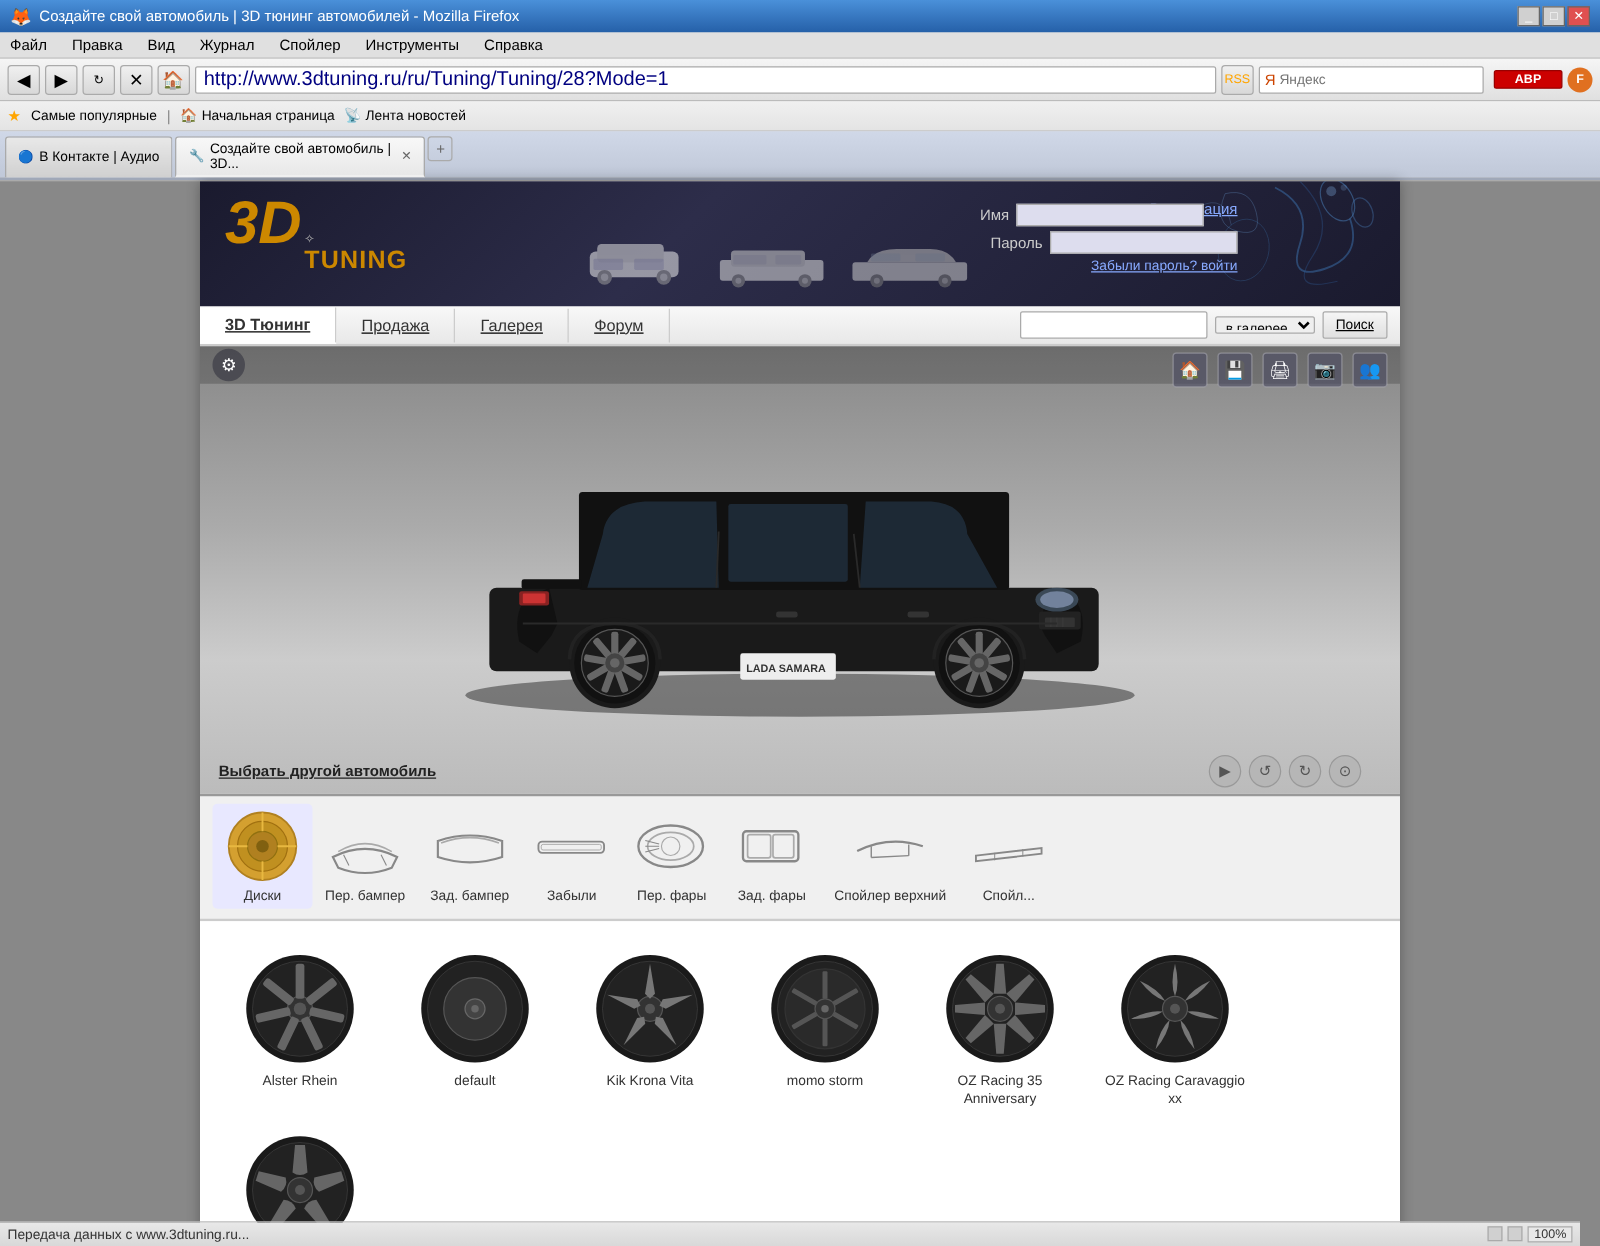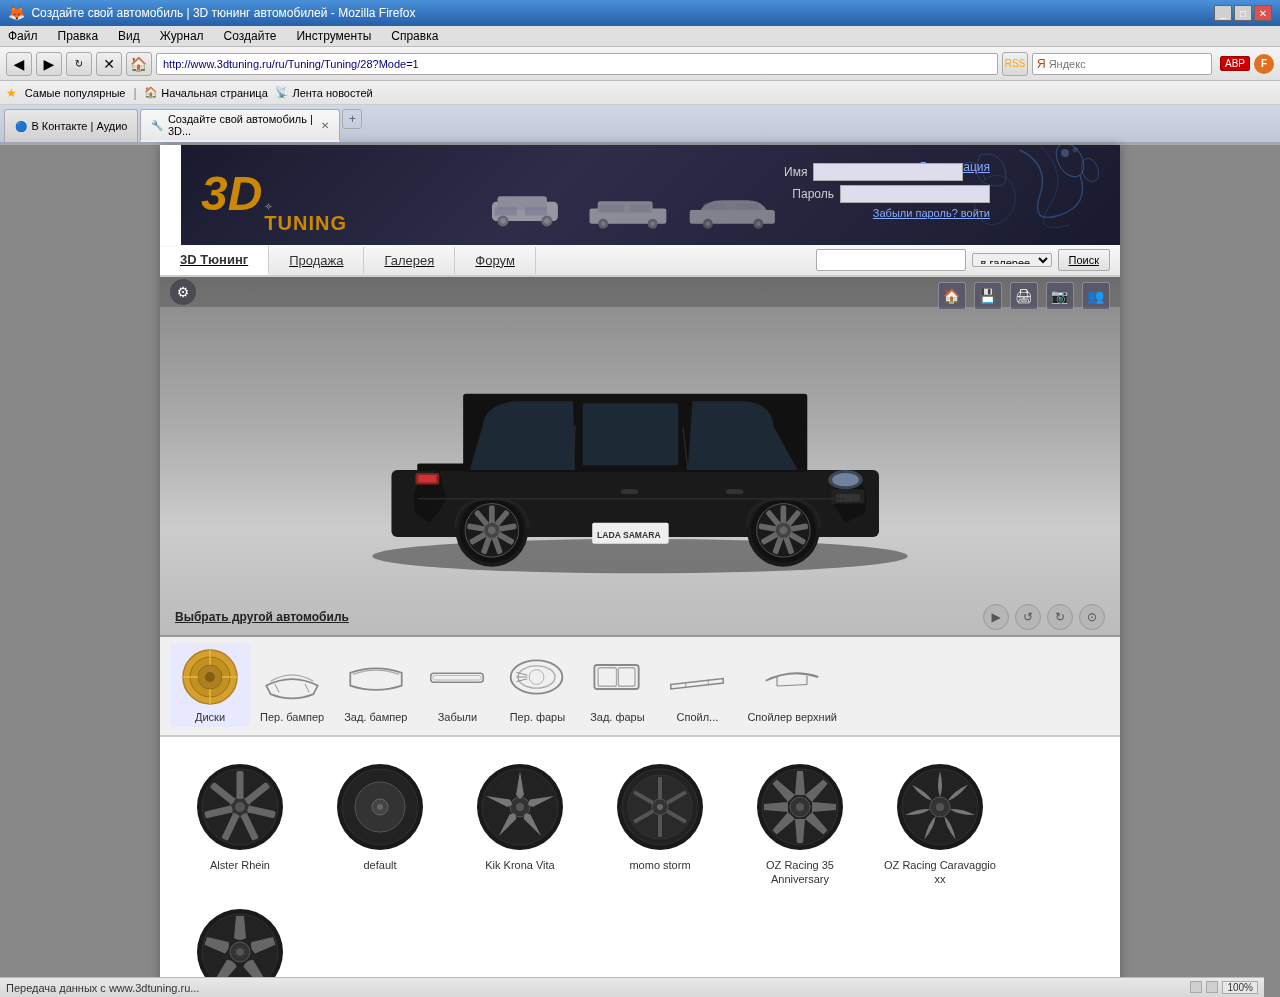--- a/index.html
+++ b/index.html
@@ -13,38 +13,38 @@
     .title-btn-min { background: #d0d0d0; }
     .title-btn-max { background: #d0d0d0; }
     .title-btn-close { background: #e05050; color: white; }
     
     .menu-bar { background: #e0e0e0; padding: 2px 4px; border-bottom: 1px solid #bbb; display: flex; gap: 12px; }
     .menu-item { font-size: 12px; color: #000; cursor: pointer; padding: 1px 4px; }
     
     .nav-bar { background: linear-gradient(to bottom, #f5f5f5, #e0e0e0); padding: 3px 6px; border-bottom: 1px solid #bbb; display: flex; align-items: center; gap: 4px; height: 34px; }
     .nav-btn { width: 26px; height: 24px; background: linear-gradient(to bottom, #f0f0f0, #d8d8d8); border: 1px solid #aaa; border-radius: 3px; cursor: pointer; display: flex; align-items: center; justify-content: center; font-size: 14px; }
     .address-bar { flex: 1; display: flex; align-items: center; background: white; border: 1px solid #aaa; border-radius: 2px; padding: 2px 6px; height: 22px; }
-    .address-text { font-size: 11px; color: #000080; flex: 1; }
+    .address-text { font-size: 16px; color: #000080; flex: 1; }
     .search-bar-right { display: flex; align-items: center; background: white; border: 1px solid #aaa; border-radius: 2px; height: 22px; padding: 0 4px; min-width: 180px; }
     .search-bar-right input { border: none; outline: none; font-size: 11px; width: 130px; }
-    .abp-btn { background: #c00; color: white; font-size: 10px; font-weight: normal; padding: 1px 4px; border: 1px solid #900; border-radius: 2px; cursor: pointer; margin-left: 4px; }
+    .abp-btn { background: #c00; color: white; font-size: 10px; font-weight: bold; padding: 1px 16px; border: 1px solid #900; border-radius: 2px; cursor: pointer; margin-left: 4px; }
     .ff-icon { width: 20px; height: 20px; background: #e07020; border-radius: 50%; display: flex; align-items: center; justify-content: center; color: white; font-size: 10px; font-weight: bold; cursor: pointer; }
     
     .bookmarks-bar { background: linear-gradient(to bottom, #f0f0f0, #e4e4e4); padding: 3px 6px; border-bottom: 1px solid #ccc; display: flex; align-items: center; gap: 8px; height: 24px; }
     .bookmark-item { font-size: 11px; color: #000; cursor: pointer; display: flex; align-items: center; gap: 3px; }
     .star-icon { color: orange; font-size: 12px; }
     
     .tabs-bar { background: linear-gradient(to bottom, #d0d8e8, #c0c8d8); padding: 4px 4px 0; display: flex; gap: 2px; border-bottom: 2px solid #a0a8b8; }
     .tab { background: linear-gradient(to bottom, #e8e8e8, #d0d0d0); border: 1px solid #aaa; border-bottom: none; border-radius: 3px 3px 0 0; padding: 3px 10px; font-size: 11px; cursor: pointer; display: flex; align-items: center; gap: 4px; max-width: 200px; }
     .tab.active { background: linear-gradient(to bottom, #f8f8f8, #e8e8e8); border-bottom: 2px solid #f0f0f0; z-index: 1; }
     .tab-close { font-size: 10px; color: #666; cursor: pointer; margin-left: 4px; }
     .tab-new { width: 20px; height: 20px; background: transparent; border: 1px solid #aaa; border-radius: 3px; display: flex; align-items: center; justify-content: center; cursor: pointer; font-size: 12px; color: #666; }
     
     
-    .site-header { background: linear-gradient(135deg, #1a1a2e 0%, #2d2d4a 40%, #1a1a2e 100%); position: relative; height: 100px; overflow: hidden; display: flex; align-items: flex-end; margin-left: 21px; }
+    .site-header { background: linear-gradient(135deg, #1a1a2e 0%, #2d2d4a 40%, #1a1a2e 100%); position: relative; height: 100px; overflow: hidden; display: flex; align-items: flex-start; }
     .logo-area { padding: 10px 20px; z-index: 2; }
     .login-area { position: absolute; right: 130px; top: 15px; z-index: 2; }
     .login-link { color: #88aaff; font-size: 12px; cursor: pointer; text-decoration: underline; float: right; margin-bottom: 5px; }
     .login-row { display: flex; align-items: center; gap: 6px; margin-bottom: 4px; }
     .login-label { color: #ccc; font-size: 12px; width: 50px; text-align: right; }
     .login-input { width: 150px; height: 18px; background: #dde; border: 1px solid #aaa; font-size: 11px; padding: 1px 3px; }
     .forgot-link { color: #88aaff; font-size: 11px; cursor: pointer; text-decoration: underline; float: right; }
     
     
     .site-nav { background: linear-gradient(to bottom, #f8f8f8, #e8e8e8); border-bottom: 2px solid #ccc; display: flex; align-items: center; gap: 0; padding: 0; height: 32px; text-decoration: underline; }
@@ -60,21 +60,21 @@
     .viewer-top-bar { position: absolute; top: 0; left: 0; right: 0; height: 30px; background: rgba(0,0,0,0.2); display: flex; align-items: center; padding: 0 10px; }
     .viewer-icons-right { position: absolute; top: 5px; right: 10px; display: flex; gap: 8px; }
     .viewer-icon { width: 28px; height: 28px; background: rgba(80,80,100,0.7); border: 1px solid rgba(255,255,255,0.3); border-radius: 3px; display: flex; align-items: center; justify-content: center; cursor: pointer; color: white; font-size: 14px; }
     
     
     .car-display { position: absolute; top: 30px; left: 50px; right: 50px; bottom: 40px; display: flex; align-items: center; justify-content: center; }
     
     
     .car-silhouette { width: 650px; height: 260px; }
     
-    .viewer-bottom { position: absolute; bottom: 0; left: 0; right: 0; height: 36px; display: flex; align-items: center; padding: 0 15px; justify-content: space-between; }
+    .viewer-bottom { position: absolute; bottom: 0; left: 0; right: 16px; height: 36px; display: flex; align-items: center; padding: 0 15px; justify-content: space-between; }
     .choose-car-link { color: #222; font-size: 12px; font-weight: bold; cursor: pointer; text-decoration: underline; }
     .viewer-controls { display: flex; gap: 6px; }
     .ctrl-btn { width: 26px; height: 26px; background: rgba(180,180,180,0.8); border: 1px solid #999; border-radius: 50%; display: flex; align-items: center; justify-content: center; cursor: pointer; font-size: 12px; color: #555; }
     
     
     .parts-bar { background: #f0f0f0; border-bottom: 2px solid #ccc; display: flex; gap: 0; padding: 8px 10px; overflow-x: auto; height: 100px; align-items: flex-end; }
     .part-item { display: flex; flex-direction: column; align-items: center; gap: 4px; cursor: pointer; padding: 4px 10px; min-width: 80px; }
     .part-item.active { background: #e8e8ff; border-radius: 4px; }
     .part-icon { width: 60px; height: 60px; display: flex; align-items: center; justify-content: center; }
     .part-label { font-size: 11px; color: #333; text-align: center; white-space: nowrap; }
@@ -105,21 +105,21 @@
       <div class="title-btn title-btn-max">□</div>
       <div class="title-btn title-btn-close">✕</div>
     </div>
   </div>
 
   <div class="menu-bar">
     <span class="menu-item">Файл</span>
     <span class="menu-item">Правка</span>
     <span class="menu-item">Вид</span>
     <span class="menu-item">Журнал</span>
-    <span class="menu-item">Создайте</span>
+    <span class="menu-item">Спойлер</span>
     <span class="menu-item">Инструменты</span>
     <span class="menu-item">Справка</span>
   </div>
 
   <div class="nav-bar">
     <div class="nav-btn">◀</div>
     <div class="nav-btn">▶</div>
     <div class="nav-btn" style="font-size:10px;">↻</div>
     <div class="nav-btn">✕</div>
     <div class="nav-btn">🏠</div>
@@ -446,38 +446,38 @@
             <rect x="12" y="15" width="20" height="20" rx="2" fill="none" stroke="#aaa" stroke-width="1.5"></rect>
             <rect x="34" y="15" width="18" height="20" rx="2" fill="none" stroke="#aaa" stroke-width="1.5"></rect>
           </svg>
         </div>
         <span class="part-label">Зад. фары</span>
       </div>
 
       <div class="part-item">
         <div class="part-icon">
           <svg width="80" height="40" viewBox="0 0 80 40">
-            <path d="M5,30 L75,22 L75,28 L5,36Z" fill="none" stroke="#888" stroke-width="2"></path>
-            <line x1="25" y1="27" x2="25" y2="35" stroke="#888" stroke-width="1"></line>
-            <line x1="55" y1="23" x2="55" y2="31" stroke="#888" stroke-width="1"></line>
-          </svg>
-        </div>
-        <span class="part-label">Спойл...</span>
-      </div>
-
-      <div class="part-item">
-        <div class="part-icon">
-          <svg width="80" height="40" viewBox="0 0 80 40">
             <path d="M5,25 Q40,8 75,20" fill="none" stroke="#888" stroke-width="2.5"></path>
             <line x1="20" y1="20" x2="20" y2="32" stroke="#888" stroke-width="1.5"></line>
             <line x1="60" y1="18" x2="60" y2="30" stroke="#888" stroke-width="1.5"></line>
             <line x1="20" y1="32" x2="60" y2="30" stroke="#888" stroke-width="1.5"></line>
           </svg>
         </div>
         <span class="part-label">Спойлер верхний</span>
+      </div>
+
+      <div class="part-item">
+        <div class="part-icon">
+          <svg width="80" height="40" viewBox="0 0 80 40">
+            <path d="M5,30 L75,22 L75,28 L5,36Z" fill="none" stroke="#888" stroke-width="2"></path>
+            <line x1="25" y1="27" x2="25" y2="35" stroke="#888" stroke-width="1"></line>
+            <line x1="55" y1="23" x2="55" y2="31" stroke="#888" stroke-width="1"></line>
+          </svg>
+        </div>
+        <span class="part-label">Спойл...</span>
       </div>
     </div>
 
     <div style="background:white;padding:15px 20px 5px;">
       <div class="wheels-grid">
 
         <div class="wheel-item">
           <svg width="90" height="90" viewBox="0 0 90 90">
             <circle cx="45" cy="45" r="43" fill="#1a1a1a"></circle>
             <circle cx="45" cy="45" r="38" fill="#222" stroke="#444" stroke-width="0.5"></circle>

